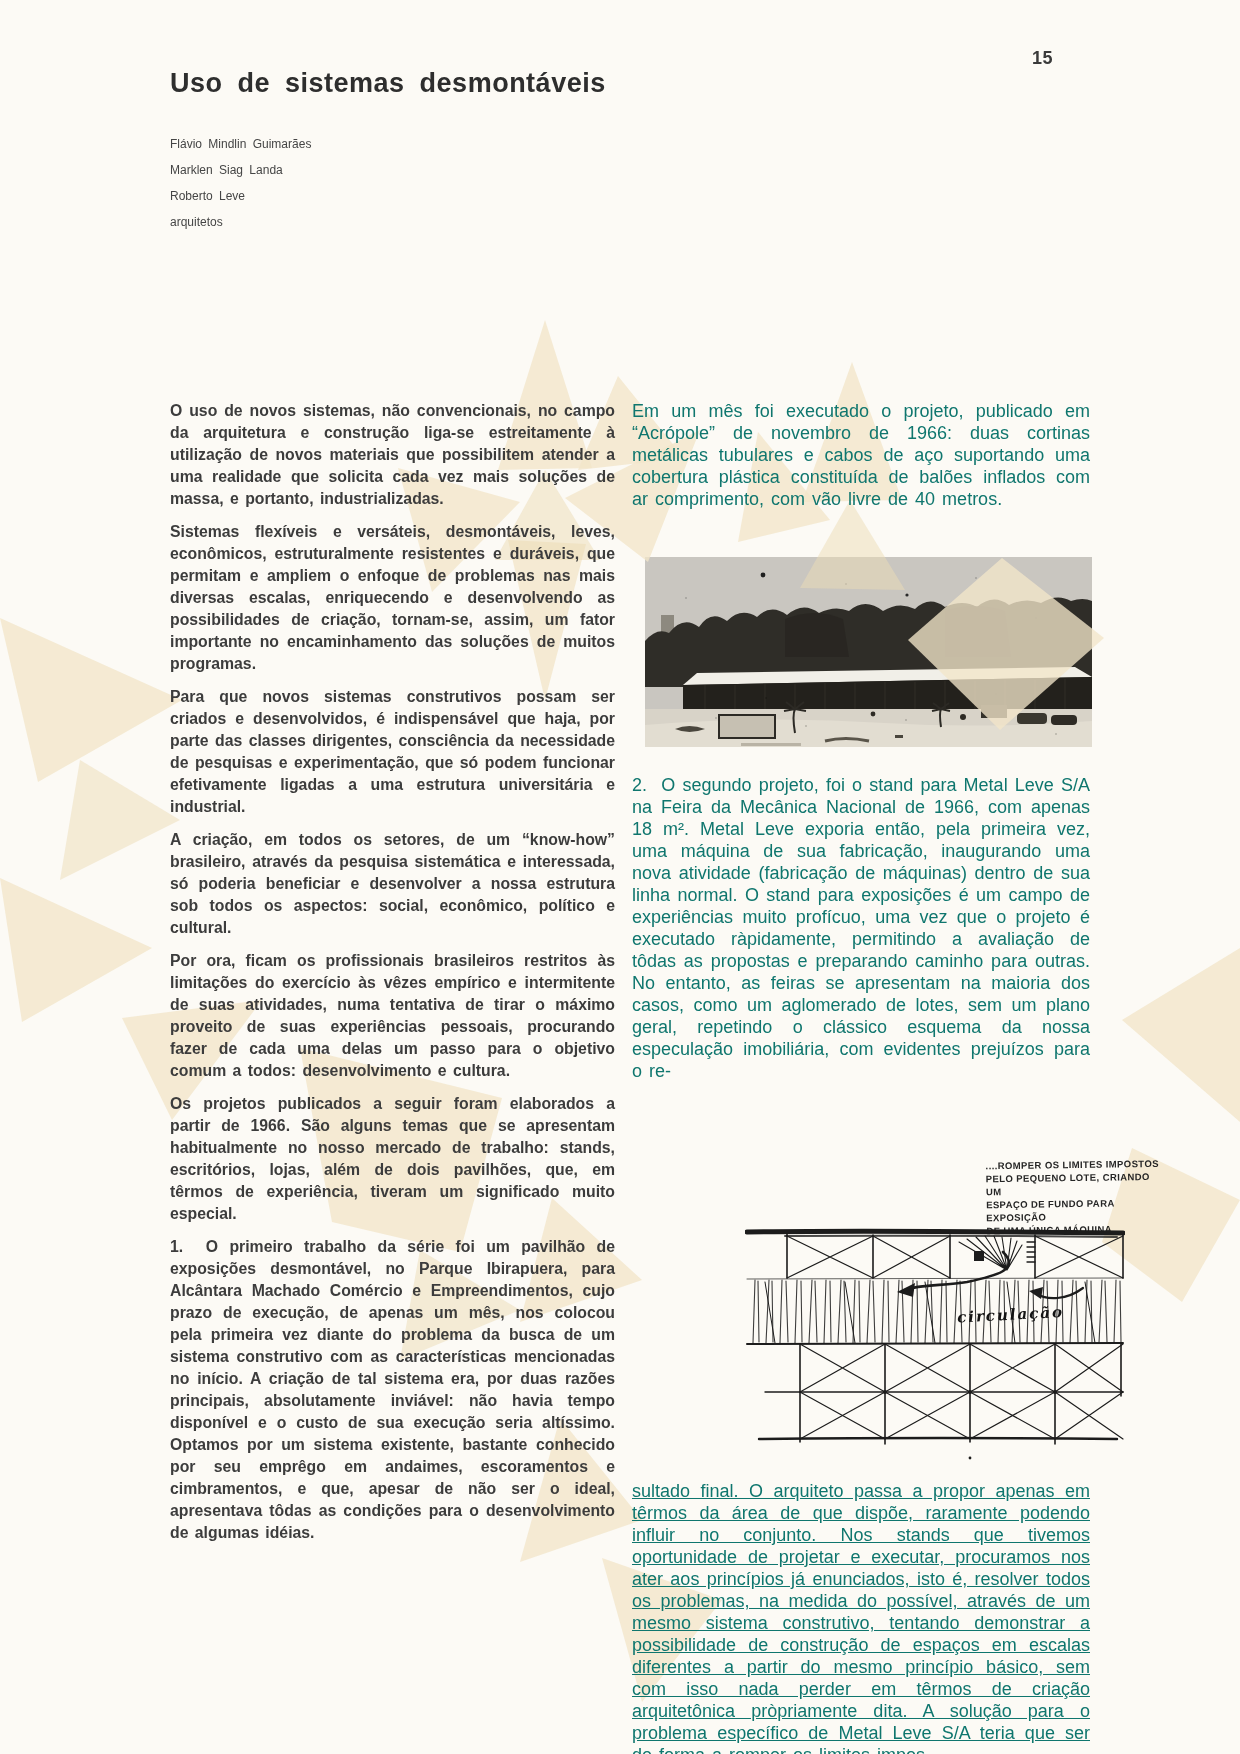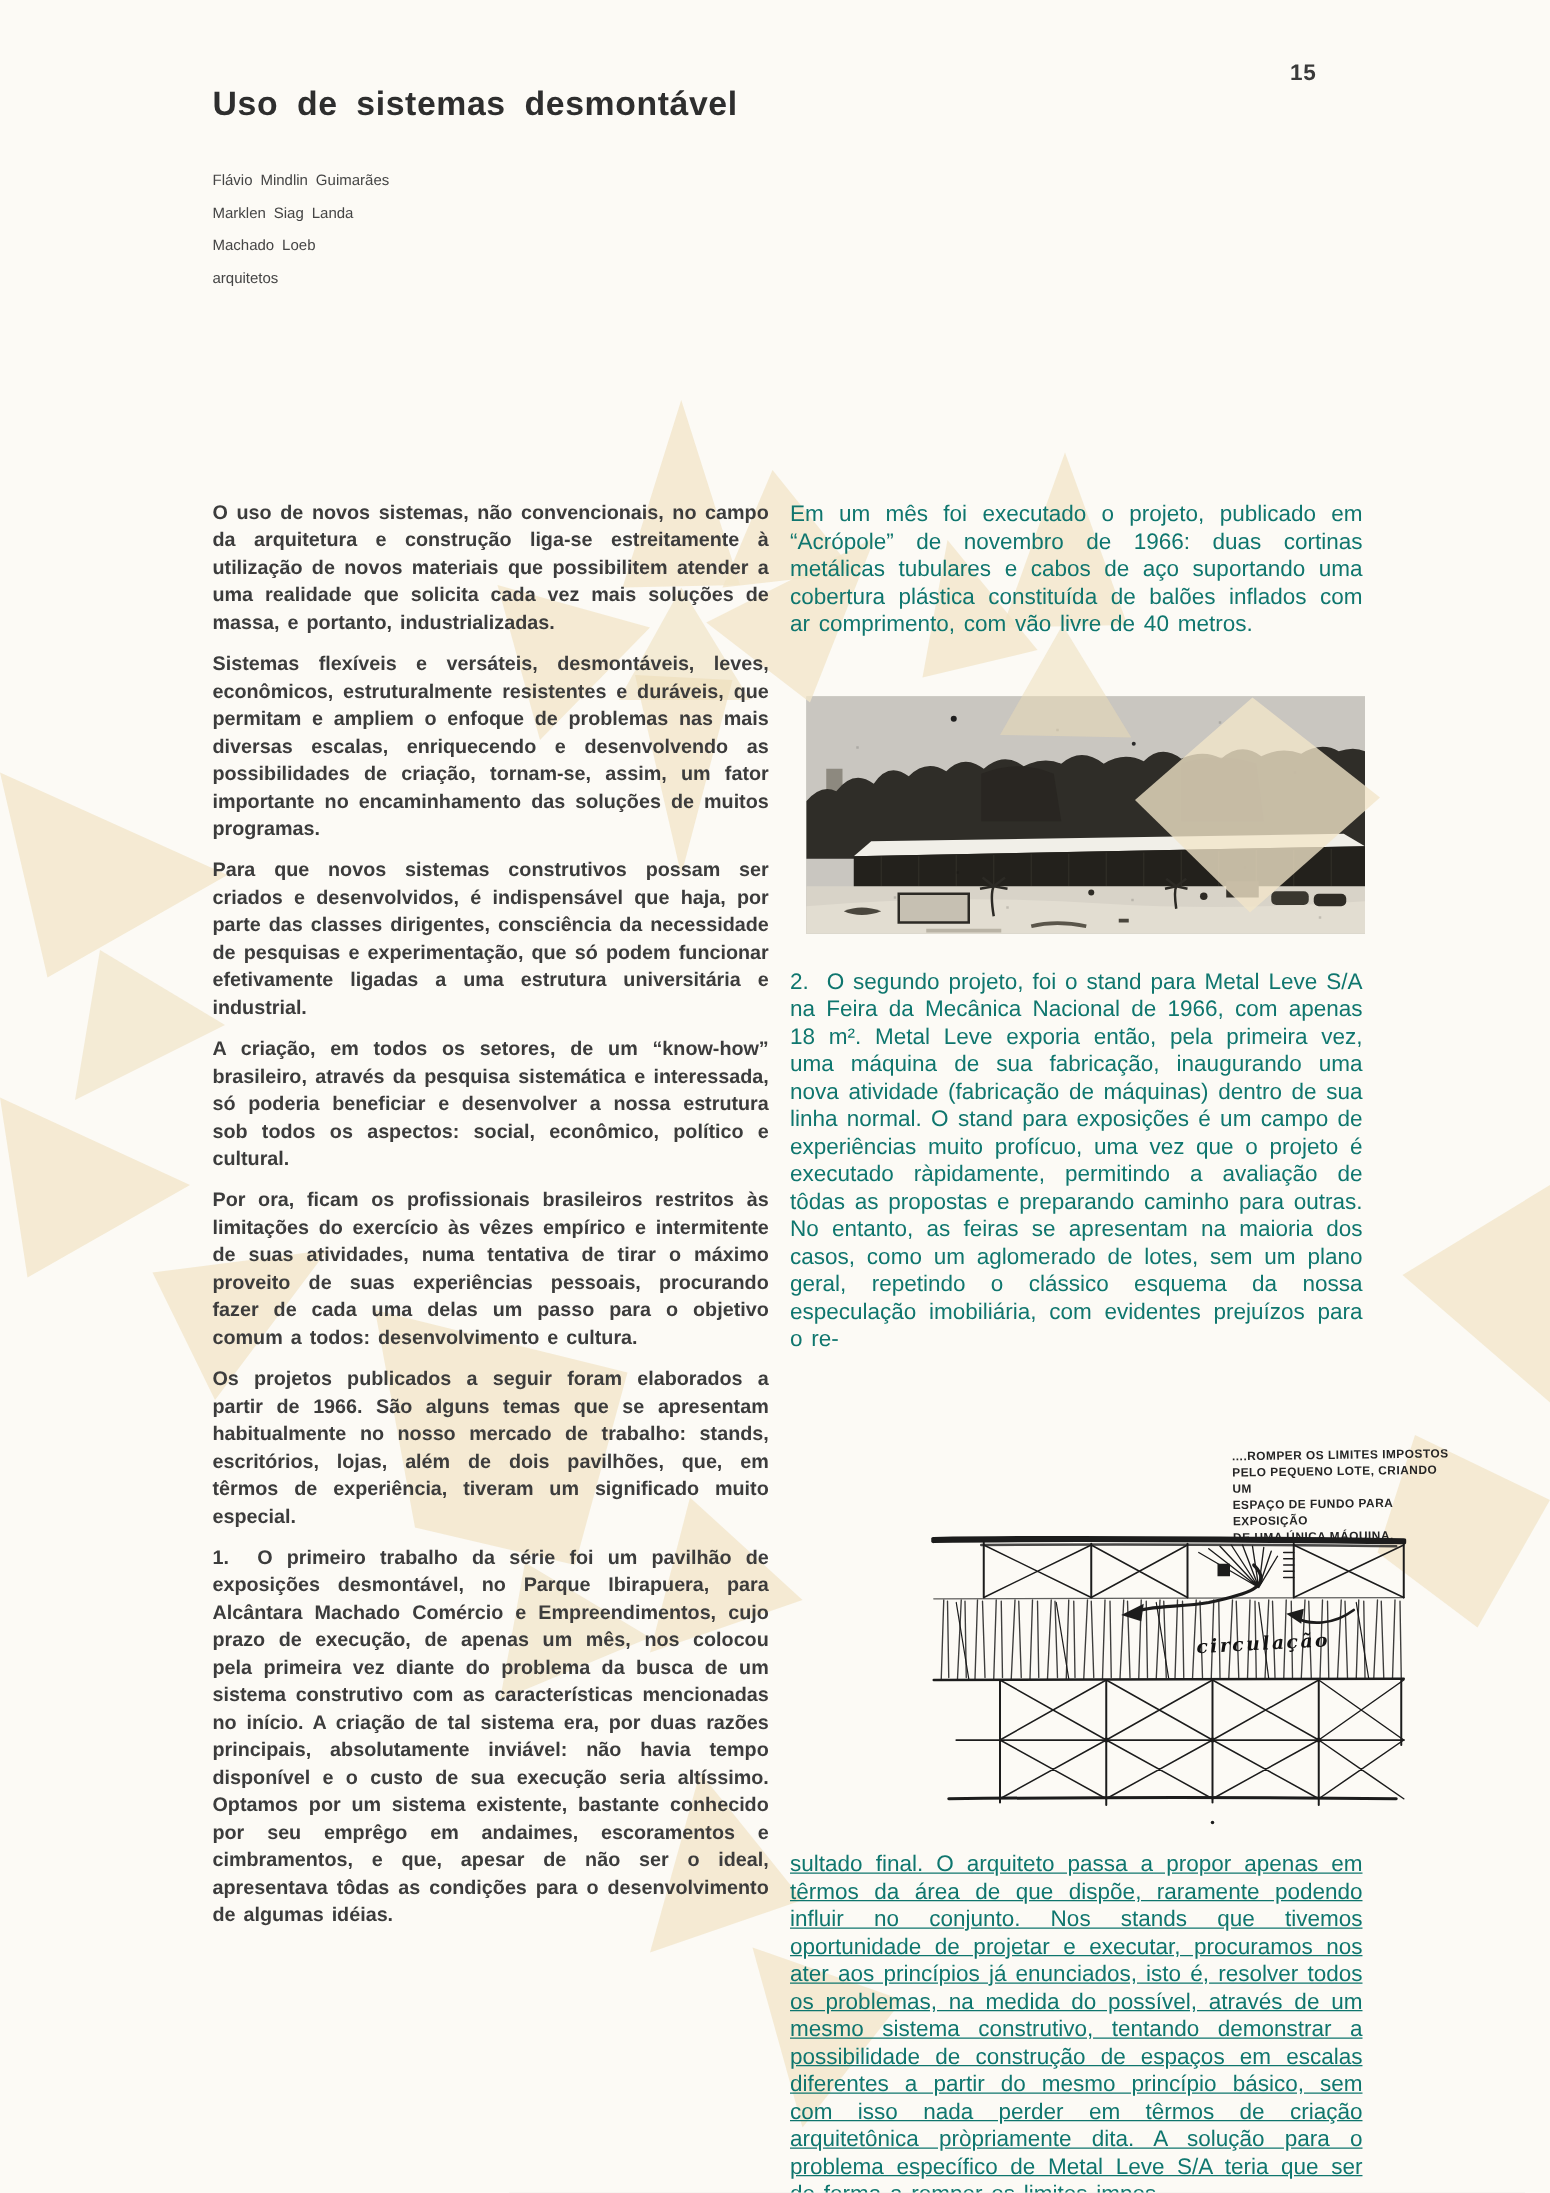--- a/index.html
+++ b/index.html
@@ -130,27 +130,27 @@
       <polygon points="602,1558 722,1600 642,1702"></polygon>
     </g>
     <g fill="#ecdcb6" fill-opacity="0.5">
       <polygon points="545,470 600,560 495,560"></polygon>
       <polygon points="850,500 905,590 800,588"></polygon>
       <polygon points="80,760 180,820 60,880"></polygon>
       <polygon points="420,1250 520,1310 400,1360"></polygon>
     </g>
   </svg>
 
-  <h1 class="page-title">Uso de sistemas desmontável</h1>
+  <h1 class="page-title">Uso de sistemas desmontáveis</h1>
   <div class="page-number">15</div>
 
   <div class="authors">
     <div>Flávio Mindlin Guimarães</div>
     <div>Marklen Siag Landa</div>
-    <div>Machado Loeb</div>
+    <div>Roberto Leve</div>
     <div>arquitetos</div>
   </div>
 
   <div class="col left-col">
     <p>O uso de novos sistemas, não convencionais, no campo da arquitetura e construção liga-se estreitamente à utilização de novos materiais que possibilitem atender a uma realidade que solicita cada vez mais soluções de massa, e portanto, industrializadas.</p>
     <p>Sistemas flexíveis e versáteis, desmontáveis, leves, econômicos, estruturalmente resistentes e duráveis, que permitam e ampliem o enfoque de problemas nas mais diversas escalas, enriquecendo e desenvolvendo as possibilidades de criação, tornam-se, assim, um fator importante no encaminhamento das soluções de muitos programas.</p>
     <p>Para que novos sistemas construtivos possam ser criados e desenvolvidos, é indispensável que haja, por parte das classes dirigentes, consciência da necessidade de pesquisas e experimentação, que só podem funcionar efetivamente ligadas a uma estrutura universitária e industrial.</p>
     <p>A criação, em todos os setores, de um “know-how” brasileiro, através da pesquisa sistemática e interessada, só poderia beneficiar e desenvolver a nossa estrutura sob todos os aspectos: social, econômico, político e cultural.</p>
     <p>Por ora, ficam os profissionais brasileiros restritos às limitações do exercício às vêzes empírico e intermitente de suas atividades, numa tentativa de tirar o máximo proveito de suas experiências pessoais, procurando fazer de cada uma delas um passo para o objetivo comum a todos: desenvolvimento e cultura.</p>
     <p>Os projetos publicados a seguir foram elaborados a partir de 1966.  São alguns temas que se apresentam habitualmente no nosso mercado de trabalho: stands, escritórios, lojas, além de dois pavilhões, que, em têrmos de experiência, tiveram um significado muito especial.</p>

